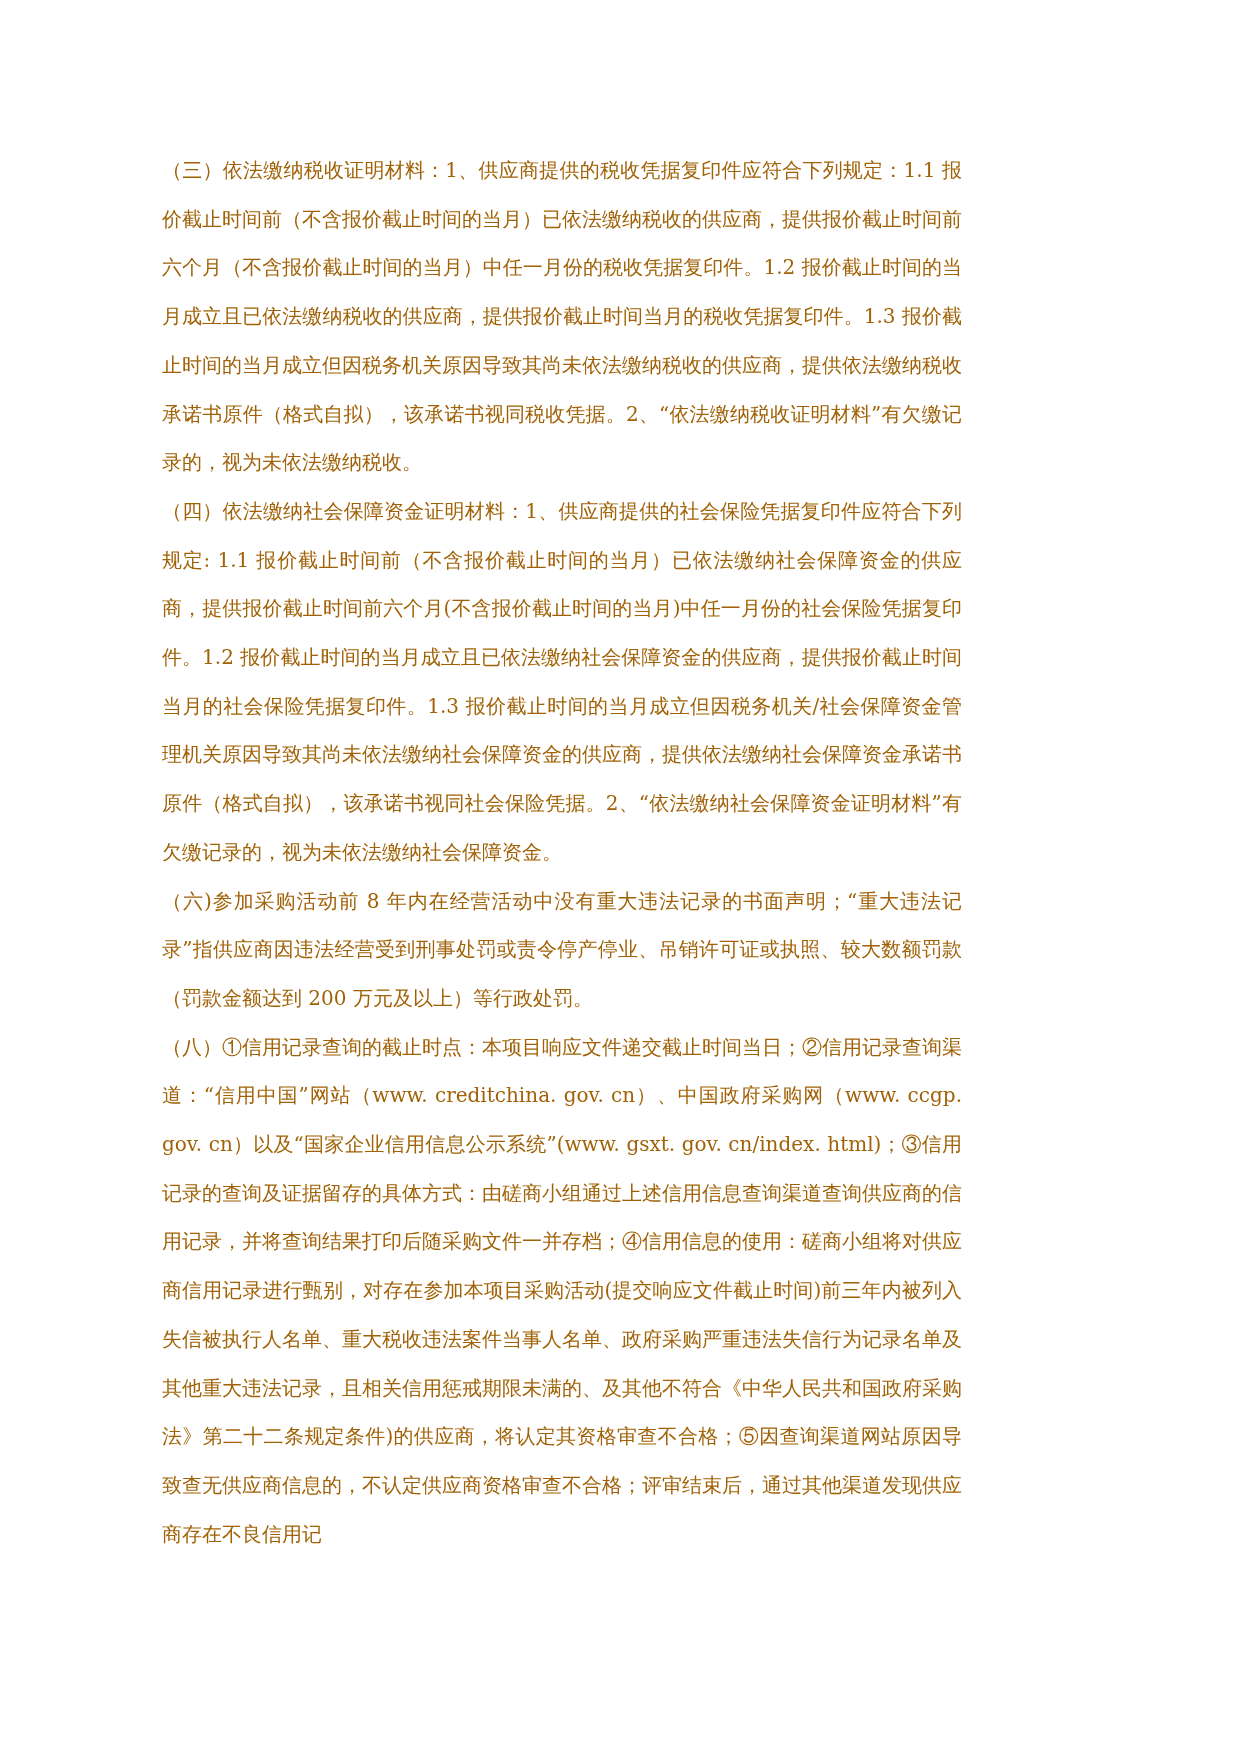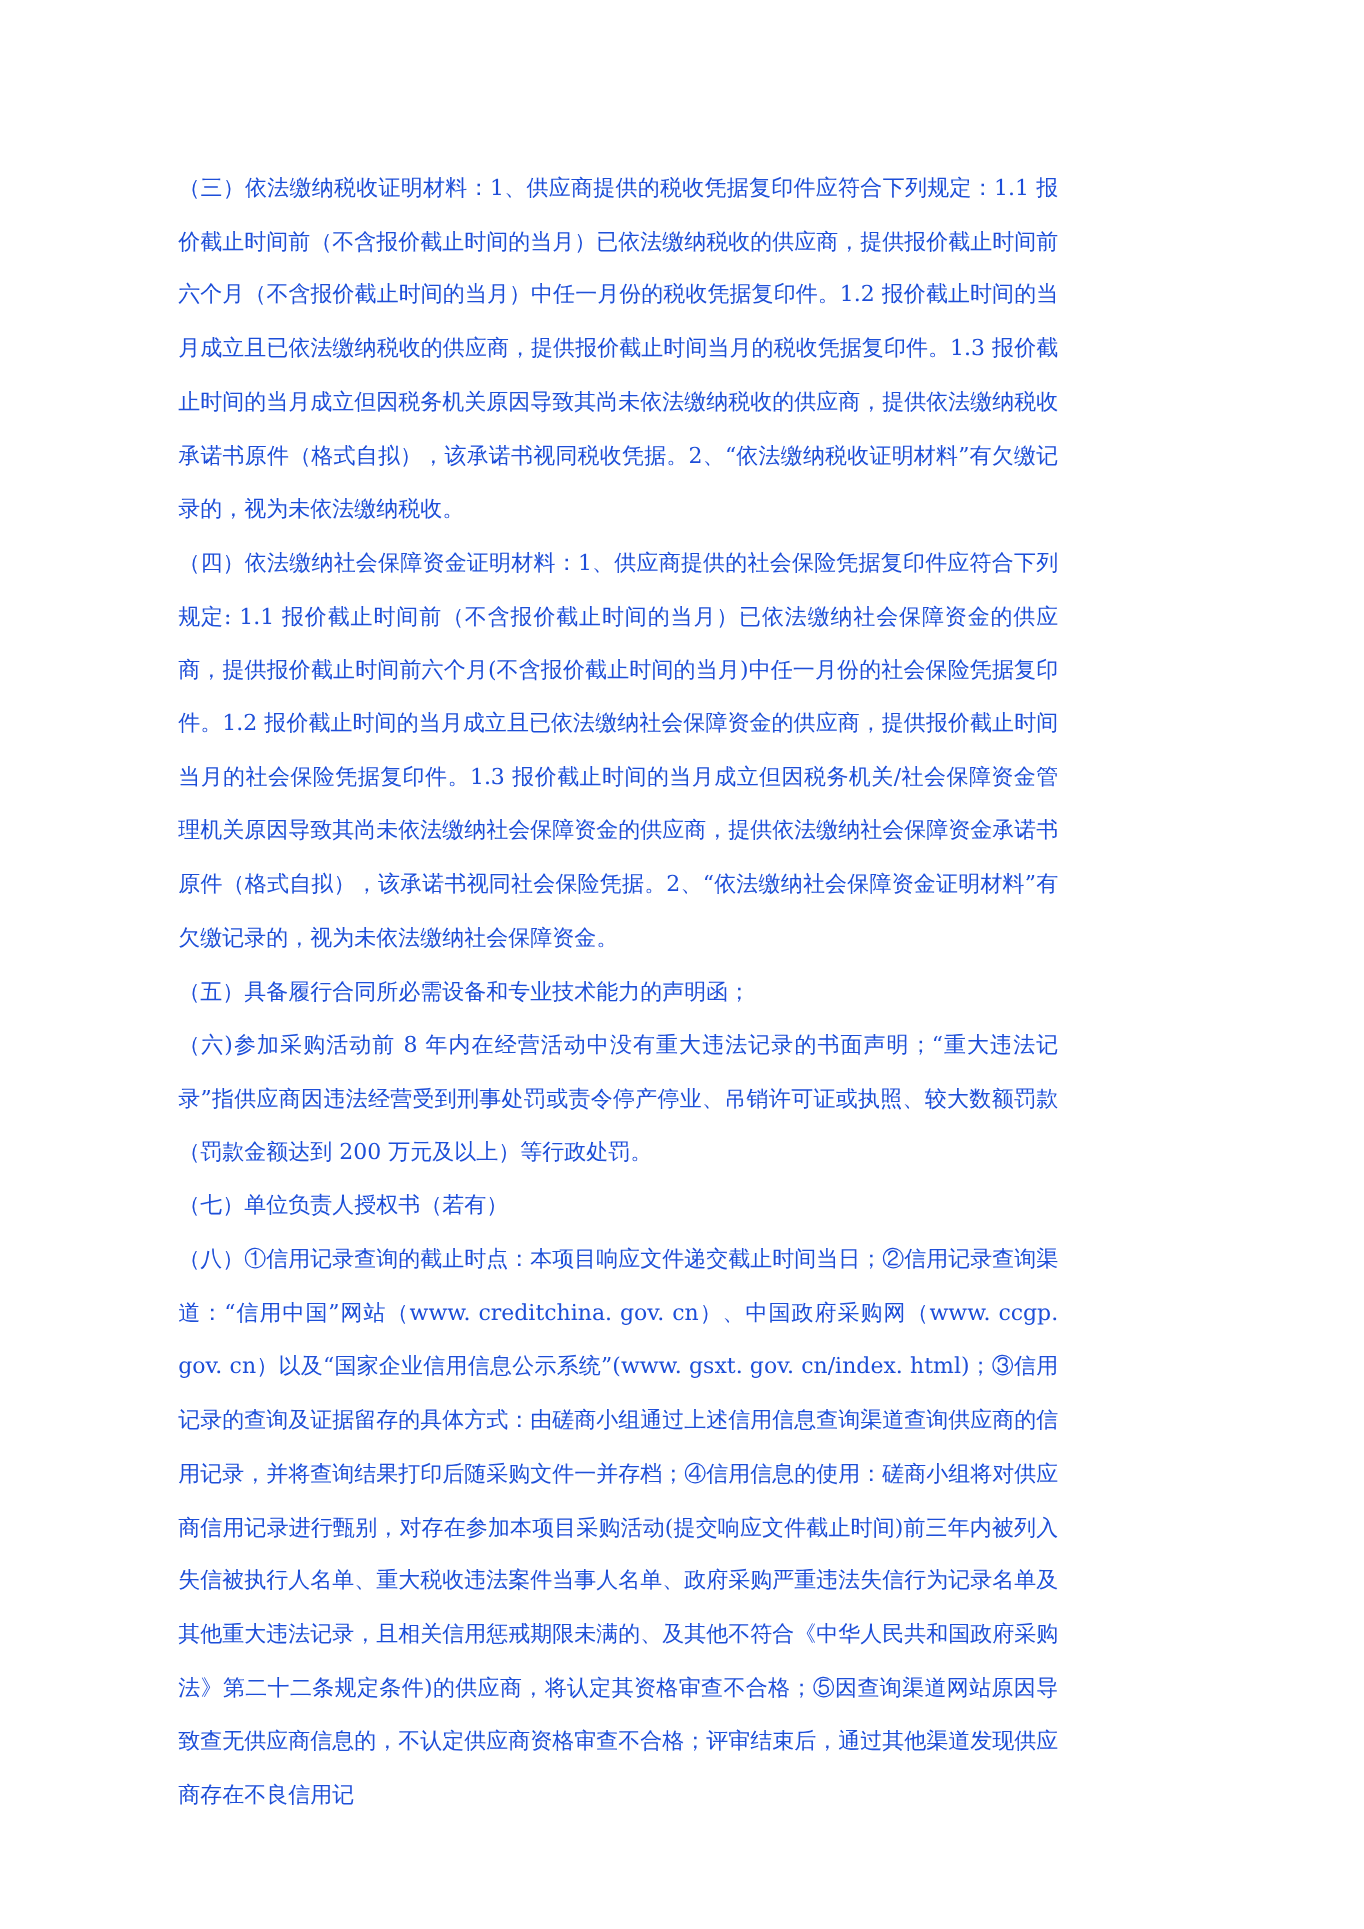--- a/index.html
+++ b/index.html
@@ -20,37 +20,35 @@
     width: 1240px;
     height: 1754px;
     background: #ffffff;
     overflow: hidden;
   }
   .text-block {
     position: absolute;
     left: 162px;
     top: 146px;
     width: 800px;
-    color: #1d4ed8;
+    color: #a16207;
     font-size: 20px;
     line-height: 48.7px;
     text-align: justify;
     text-justify: inter-ideograph;
     word-break: break-word;
   }
   .text-block p {
     margin: 0;
     padding: 0;
   }
 </style>
 </head>
 <body>
 
 <div class="page">
   <div class="text-block">
     <p>（三）依法缴纳税收证明材料：1、供应商提供的税收凭据复印件应符合下列规定：1.1 报价截止时间前（不含报价截止时间的当月）已依法缴纳税收的供应商，提供报价截止时间前六个月（不含报价截止时间的当月）中任一月份的税收凭据复印件。1.2 报价截止时间的当月成立且已依法缴纳税收的供应商，提供报价截止时间当月的税收凭据复印件。1.3 报价截止时间的当月成立但因税务机关原因导致其尚未依法缴纳税收的供应商，提供依法缴纳税收承诺书原件（格式自拟），该承诺书视同税收凭据。2、“依法缴纳税收证明材料”有欠缴记录的，视为未依法缴纳税收。</p>
     <p>（四）依法缴纳社会保障资金证明材料：1、供应商提供的社会保险凭据复印件应符合下列规定: 1.1 报价截止时间前（不含报价截止时间的当月）已依法缴纳社会保障资金的供应商，提供报价截止时间前六个月(不含报价截止时间的当月)中任一月份的社会保险凭据复印件。1.2 报价截止时间的当月成立且已依法缴纳社会保障资金的供应商，提供报价截止时间当月的社会保险凭据复印件。1.3 报价截止时间的当月成立但因税务机关/社会保障资金管理机关原因导致其尚未依法缴纳社会保障资金的供应商，提供依法缴纳社会保障资金承诺书原件（格式自拟），该承诺书视同社会保险凭据。2、“依法缴纳社会保障资金证明材料”有欠缴记录的，视为未依法缴纳社会保障资金。</p>
-    <p>（五）具备履行合同所必需设备和专业技术能力的声明函；</p>
     <p>（六)参加采购活动前 8 年内在经营活动中没有重大违法记录的书面声明；“重大违法记录”指供应商因违法经营受到刑事处罚或责令停产停业、吊销许可证或执照、较大数额罚款（罚款金额达到 200 万元及以上）等行政处罚。</p>
-    <p>（七）单位负责人授权书（若有）</p>
     <p>（八）①信用记录查询的截止时点：本项目响应文件递交截止时间当日；②信用记录查询渠道：“信用中国”网站（www. creditchina. gov. cn）、中国政府采购网（www. ccgp. gov. cn）以及“国家企业信用信息公示系统”(www. gsxt. gov. cn/index. html)；③信用记录的查询及证据留存的具体方式：由磋商小组通过上述信用信息查询渠道查询供应商的信用记录，并将查询结果打印后随采购文件一并存档；④信用信息的使用：磋商小组将对供应商信用记录进行甄别，对存在参加本项目采购活动(提交响应文件截止时间)前三年内被列入失信被执行人名单、重大税收违法案件当事人名单、政府采购严重违法失信行为记录名单及其他重大违法记录，且相关信用惩戒期限未满的、及其他不符合《中华人民共和国政府采购法》第二十二条规定条件)的供应商，将认定其资格审查不合格；⑤因查询渠道网站原因导致查无供应商信息的，不认定供应商资格审查不合格；评审结束后，通过其他渠道发现供应商存在不良信用记</p>
   </div>
 </div>
 
 </body></html>

